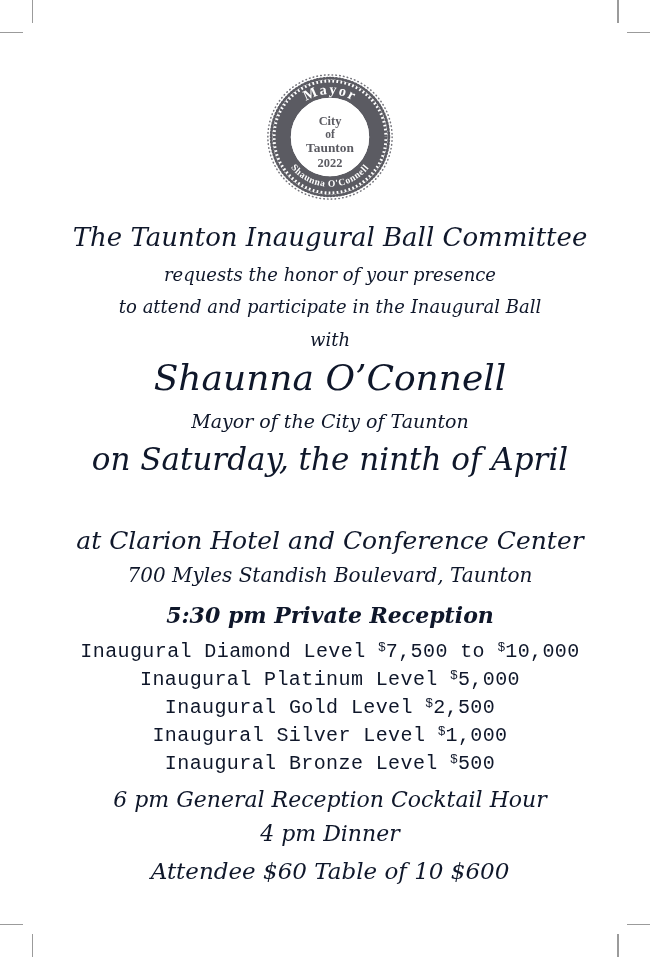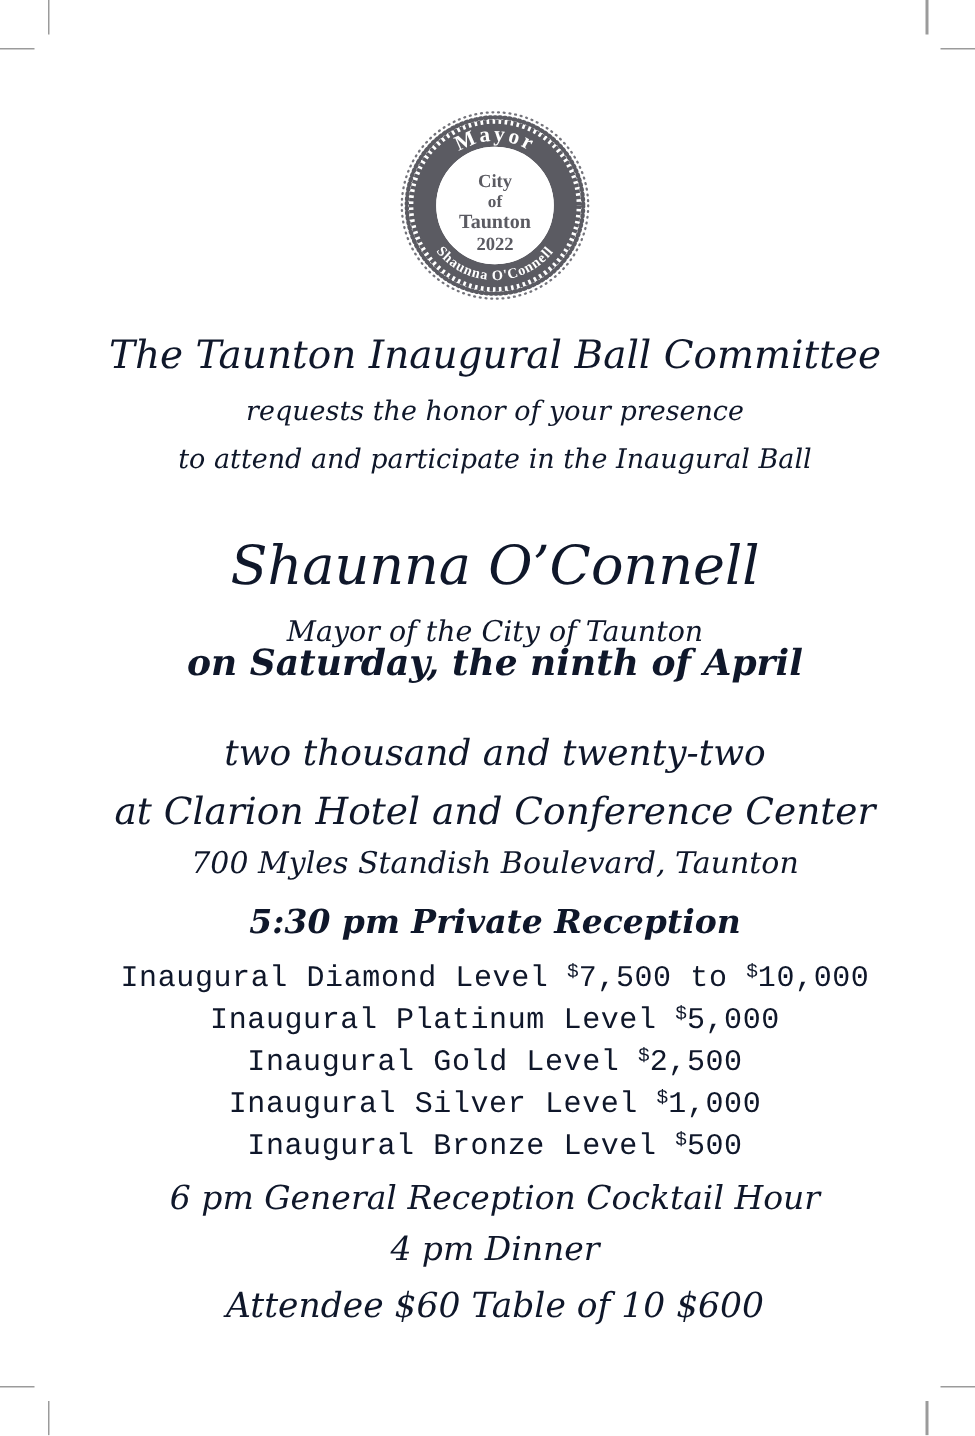--- a/index.html
+++ b/index.html
@@ -25,21 +25,21 @@
   .sans{
     font-family:"Liberation Sans",sans-serif;
     letter-spacing:0.5px;
   }
   .committee   {top:218px;font-size:26px;line-height:38px;}
   .requests    {top:260px;font-size:18px;line-height:30px;}
   .attend      {top:292px;font-size:18px;line-height:30px;}
   .with        {top:327px;font-size:18px;line-height:26px;}
   .honoree     {top:352px;font-size:36px;line-height:52px;}
   .honoree-t   {top:405px;font-size:19px;line-height:32px;}
-  .saturday    {top:424px;font-size:24px;line-height:36px;font-weight:bold;}
+  .saturday    {top:441px;font-size:31px;line-height:36px;}
   .year        {top:484px;font-size:24px;line-height:36px;}
   .venue       {top:521px;font-size:25px;line-height:40px;}
   .address     {top:559px;font-size:20px;line-height:32px;}
   .private     {top:597px;font-size:22px;line-height:36px;font-weight:bold;}
   .levels      {top:634px;font-size:20px;font-family:Liberation Mono, monospace;}
   .level-line  {height:28px;line-height:28px;letter-spacing:0.4px;}
   .cur{
     font-size:13px;vertical-align:6px;letter-spacing:0;
   }
   .general     {top:783px;font-size:22px;line-height:34px;}
@@ -87,24 +87,24 @@
         <text x="68" y="69" font-size="12">of</text>
         <text x="68" y="84" font-size="14">Taunton</text>
         <text x="68" y="99" font-size="13">2022</text>
       </g>
     </svg>
   </div>
 
   <div class="line script committee">The Taunton Inaugural Ball Committee</div>
   <div class="line script requests">requests the honor of your presence</div>
   <div class="line script attend">to attend and participate in the Inaugural Ball</div>
+  <div class="line script with">with</div>
   <div class="line script honoree">Shaunna O’Connell</div>
   <div class="line script honoree-t">Mayor of the City of Taunton</div>
   <div class="line script saturday">on Saturday, the ninth of April</div>
-  <div class="line script year">two thousand and twenty-two</div>
   <div class="line script venue">at Clarion Hotel and Conference Center</div>
   <div class="line script address">700 Myles Standish Boulevard, Taunton</div>
   <div class="line script private">5:30 pm Private Reception</div>
 
   <div class="line sans levels">
       <div class="level-line"><span>Inaugural Diamond Level </span><span class="cur">$</span><span>7,500</span><span> to </span><span class="cur">$</span><span>10,000</span></div>
       <div class="level-line"><span>Inaugural Platinum Level </span><span class="cur">$</span><span>5,000</span></div>
       <div class="level-line"><span>Inaugural Gold Level </span><span class="cur">$</span><span>2,500</span></div>
       <div class="level-line"><span>Inaugural Silver Level </span><span class="cur">$</span><span>1,000</span></div>
       <div class="level-line"><span>Inaugural Bronze Level </span><span class="cur">$</span><span>500</span></div>

